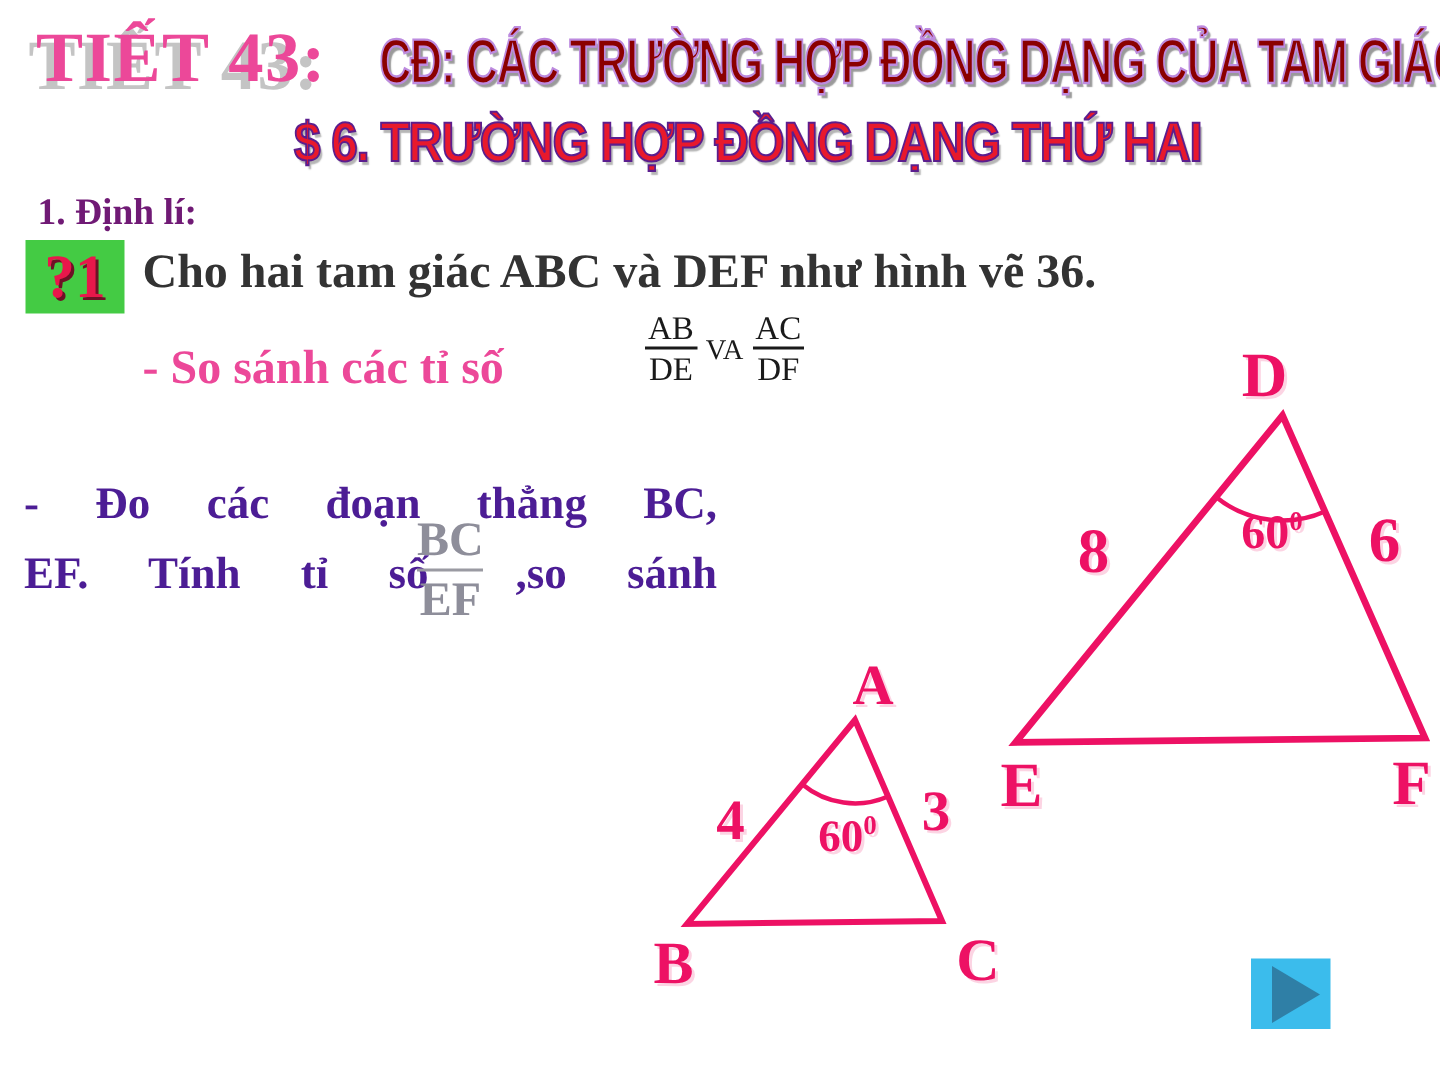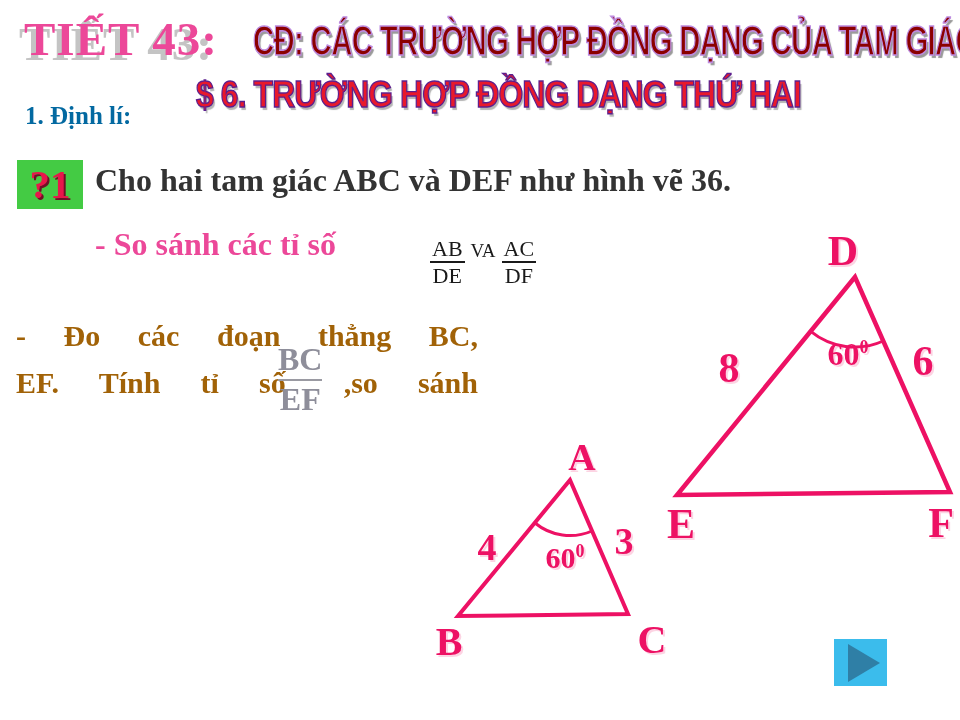--- a/index.html
+++ b/index.html
@@ -35,23 +35,23 @@
     left: 196px; top: 74px;
     font-family: "Liberation Sans", "DejaVu Sans", sans-serif;
     font-size: 37px; font-weight: 700;
     color: #E8192C;
     -webkit-text-stroke: 1.4px #5B1E8E;
     text-shadow: 2px 3px 1px #b5b5b5;
     transform: scaleX(0.86); transform-origin: left top;
     letter-spacing: -1px;
   }
   .section-heading {
-    left: 25px; top: 102px;
+    left: 25px; top: 128px;
     font-size: 25px; font-weight: 700;
-    color: #0369a1;
+    color: #701a75;
   }
 
   
   .q-badge {
     left: 17px; top: 160px; width: 66px; height: 49px;
     background: #44CB44;
     display: flex; align-items: center; justify-content: center;
   }
   .q-badge-text {
     font-size: 41px; font-weight: 700; color: #E8174B;
@@ -63,35 +63,34 @@
     font-size: 32px; font-weight: 700; color: #333333;
   }
   .q-line2 {
     left: 95px; top: 226px;
     font-size: 32px; font-weight: 700; color: #ec4899;
   }
 
   
   .ratio-group {
     left: 430px; top: 206px;
-    display: flex; align-items: flex-start; gap: 6px;
+    display: flex; align-items: center; gap: 6px;
     color: #1a1a1a;
-    margin-top: 30px;
   }
   .frac { display: inline-flex; flex-direction: column; align-items: center; font-size: 22px; line-height: 1.15; }
   .frac .num { padding: 0 2px; }
   .frac .den { padding: 0 2px; }
   .frac .bar { width: 100%; height: 0; border-top: 2px solid #1a1a1a; }
   .ratio-join { font-size: 19px; padding-top: 4px; }
 
   
   .task {
     position: absolute;
     left: 16px; top: 312px; width: 462px;
-    font-size: 30px; font-weight: 700; color: #a16207;
+    font-size: 30px; font-weight: 700; color: #4c1d95;
   }
   .task .tline {
     text-align: justify; text-align-last: justify;
     height: 47px; line-height: 47px; overflow: hidden;
   }
   .task .tline.last { text-align: left; text-align-last: left; }
   .frac-spacer { display: inline-block; width: 58px; }
 
   .task-frac {
     left: 278px; top: 343px;

